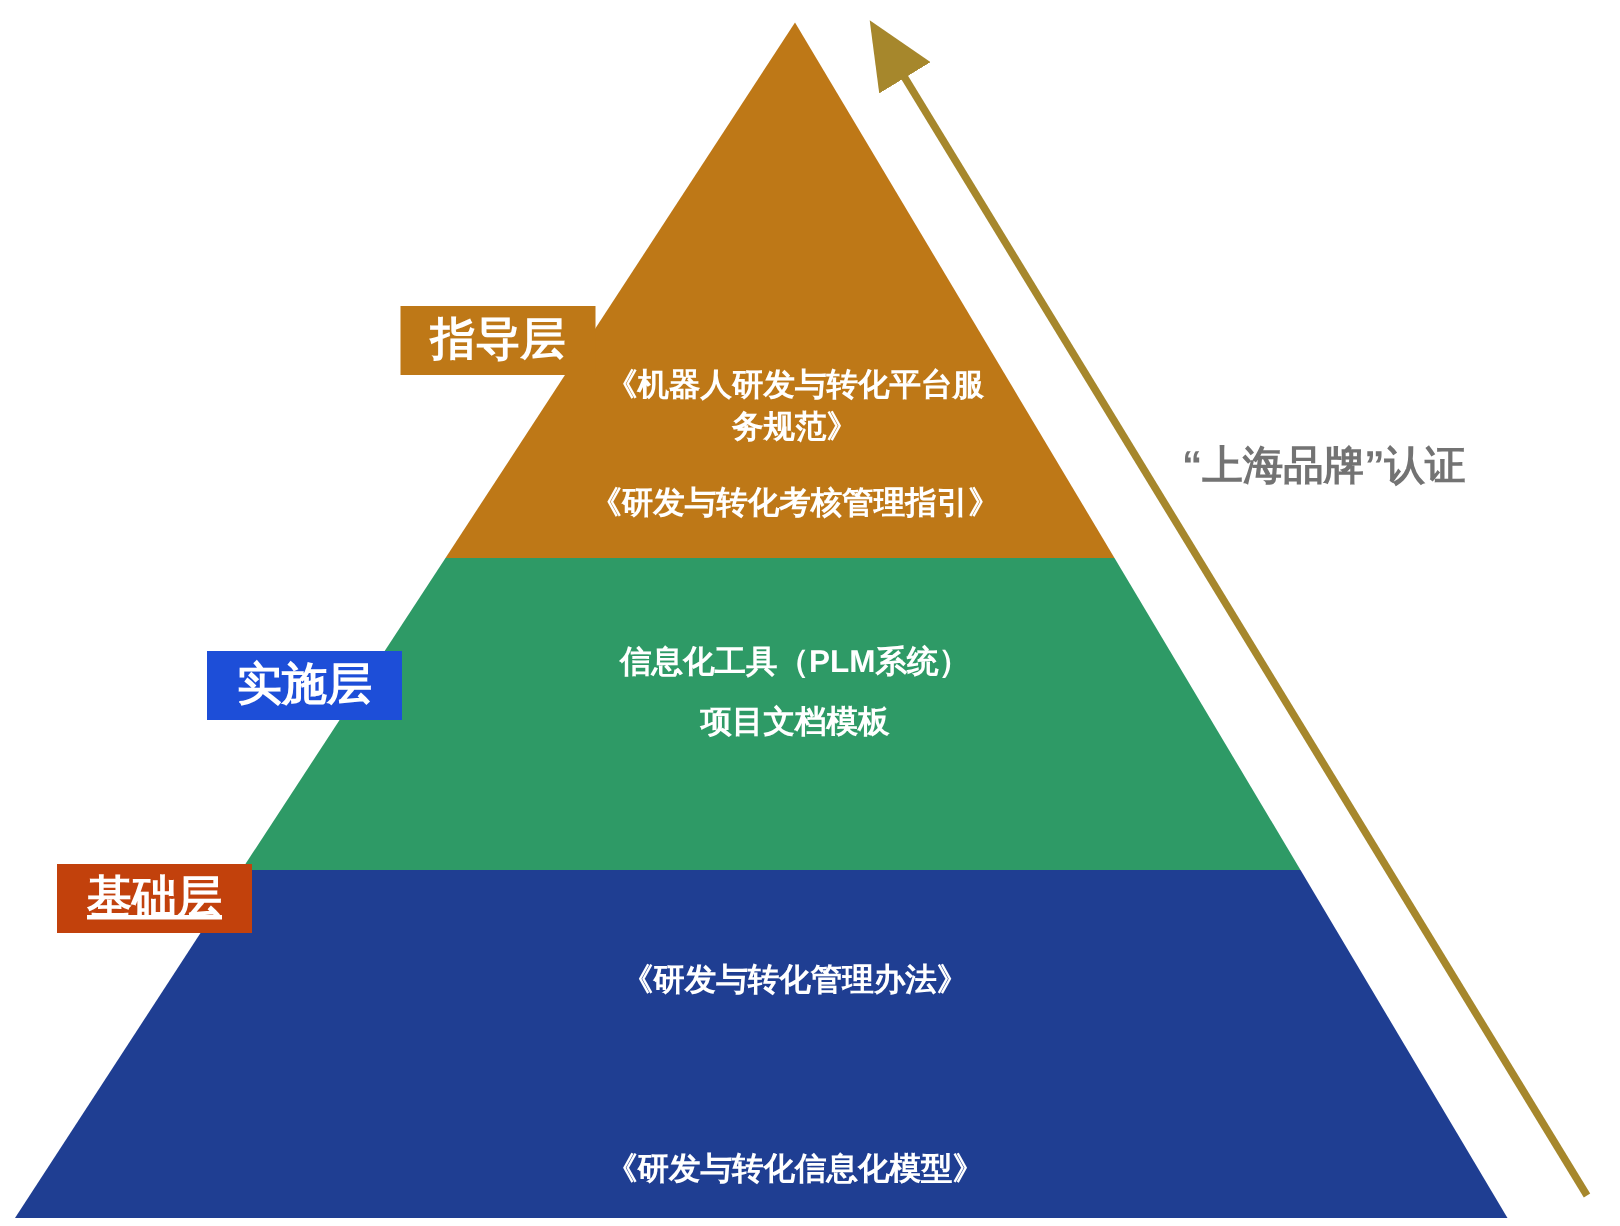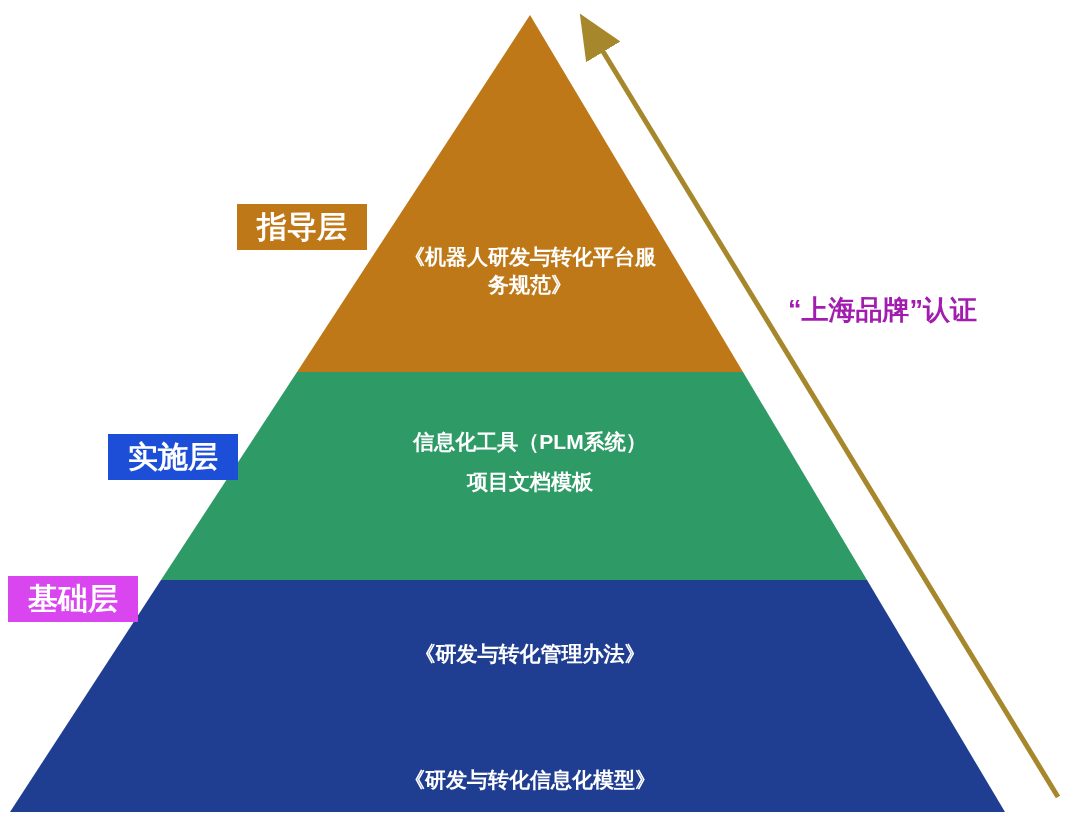--- a/index.html
+++ b/index.html
@@ -31,20 +31,21 @@
     line-height: 28px;
     white-space: pre-line;
   }
   .side-label {
     position: absolute;
     color: #ffffff;
     font-weight: bold;
     font-size: 30px;
     line-height: 1;
     padding: 8px 20px;
+    margin-left: 30px;
   }
   .annotation {
     position: absolute;
     left: 788px;
     top: 292px;
     font-weight: bold;
     font-size: 27px;
     white-space: nowrap;
   }
 </style>
@@ -66,31 +67,32 @@
 
     <polygon points="161,580 867,580 1005,812 10,812" fill="#1F3E92"></polygon>
 
     <line x1="1058" y1="797" x2="585" y2="22" stroke-width="5" marker-end="url(#arrowhead)" stroke="#A6872C"></line>
   </svg>
 
   <div class="side-label" style="left: 237px; top: 204px; background-color: rgb(190, 120, 23);">指导层</div>
 
   <div class="side-label" style="left: 108px; top: 434px; background-color: #1d4ed8;">实施层</div>
 
-  <div class="side-label" style="left: 8px; top: 576px; background-color: #d946ef;">基础层</div>
+  <div class="side-label" style="left: 8px; top: 576px; background-color: #c2410c; text-decoration: underline;">基础层</div>
 
 
   <div class="ptext" style="top:243px;">《机器人研发与转化平台服
 务规范》</div>
 
+  <div class="ptext" style="top:322px;">《研发与转化考核管理指引》</div>
 
   <div class="ptext" style="top:468px;">项目文档模板</div>
 
   <div class="ptext" style="top:428px;">信息化工具（PLM系统）</div>
 
 
   <div class="ptext" style="top:640px;">《研发与转化管理办法》</div>
 
   <div class="ptext" style="top:734px;margin-top:32px;">《研发与转化信息化模型》</div>
 
-  <div class="annotation" style="color: #a21caf;">“上海品牌”认证</div>
+  <div class="annotation" style="color: #737373;">“上海品牌”认证</div>
 
 </div>
 
 </body></html>

